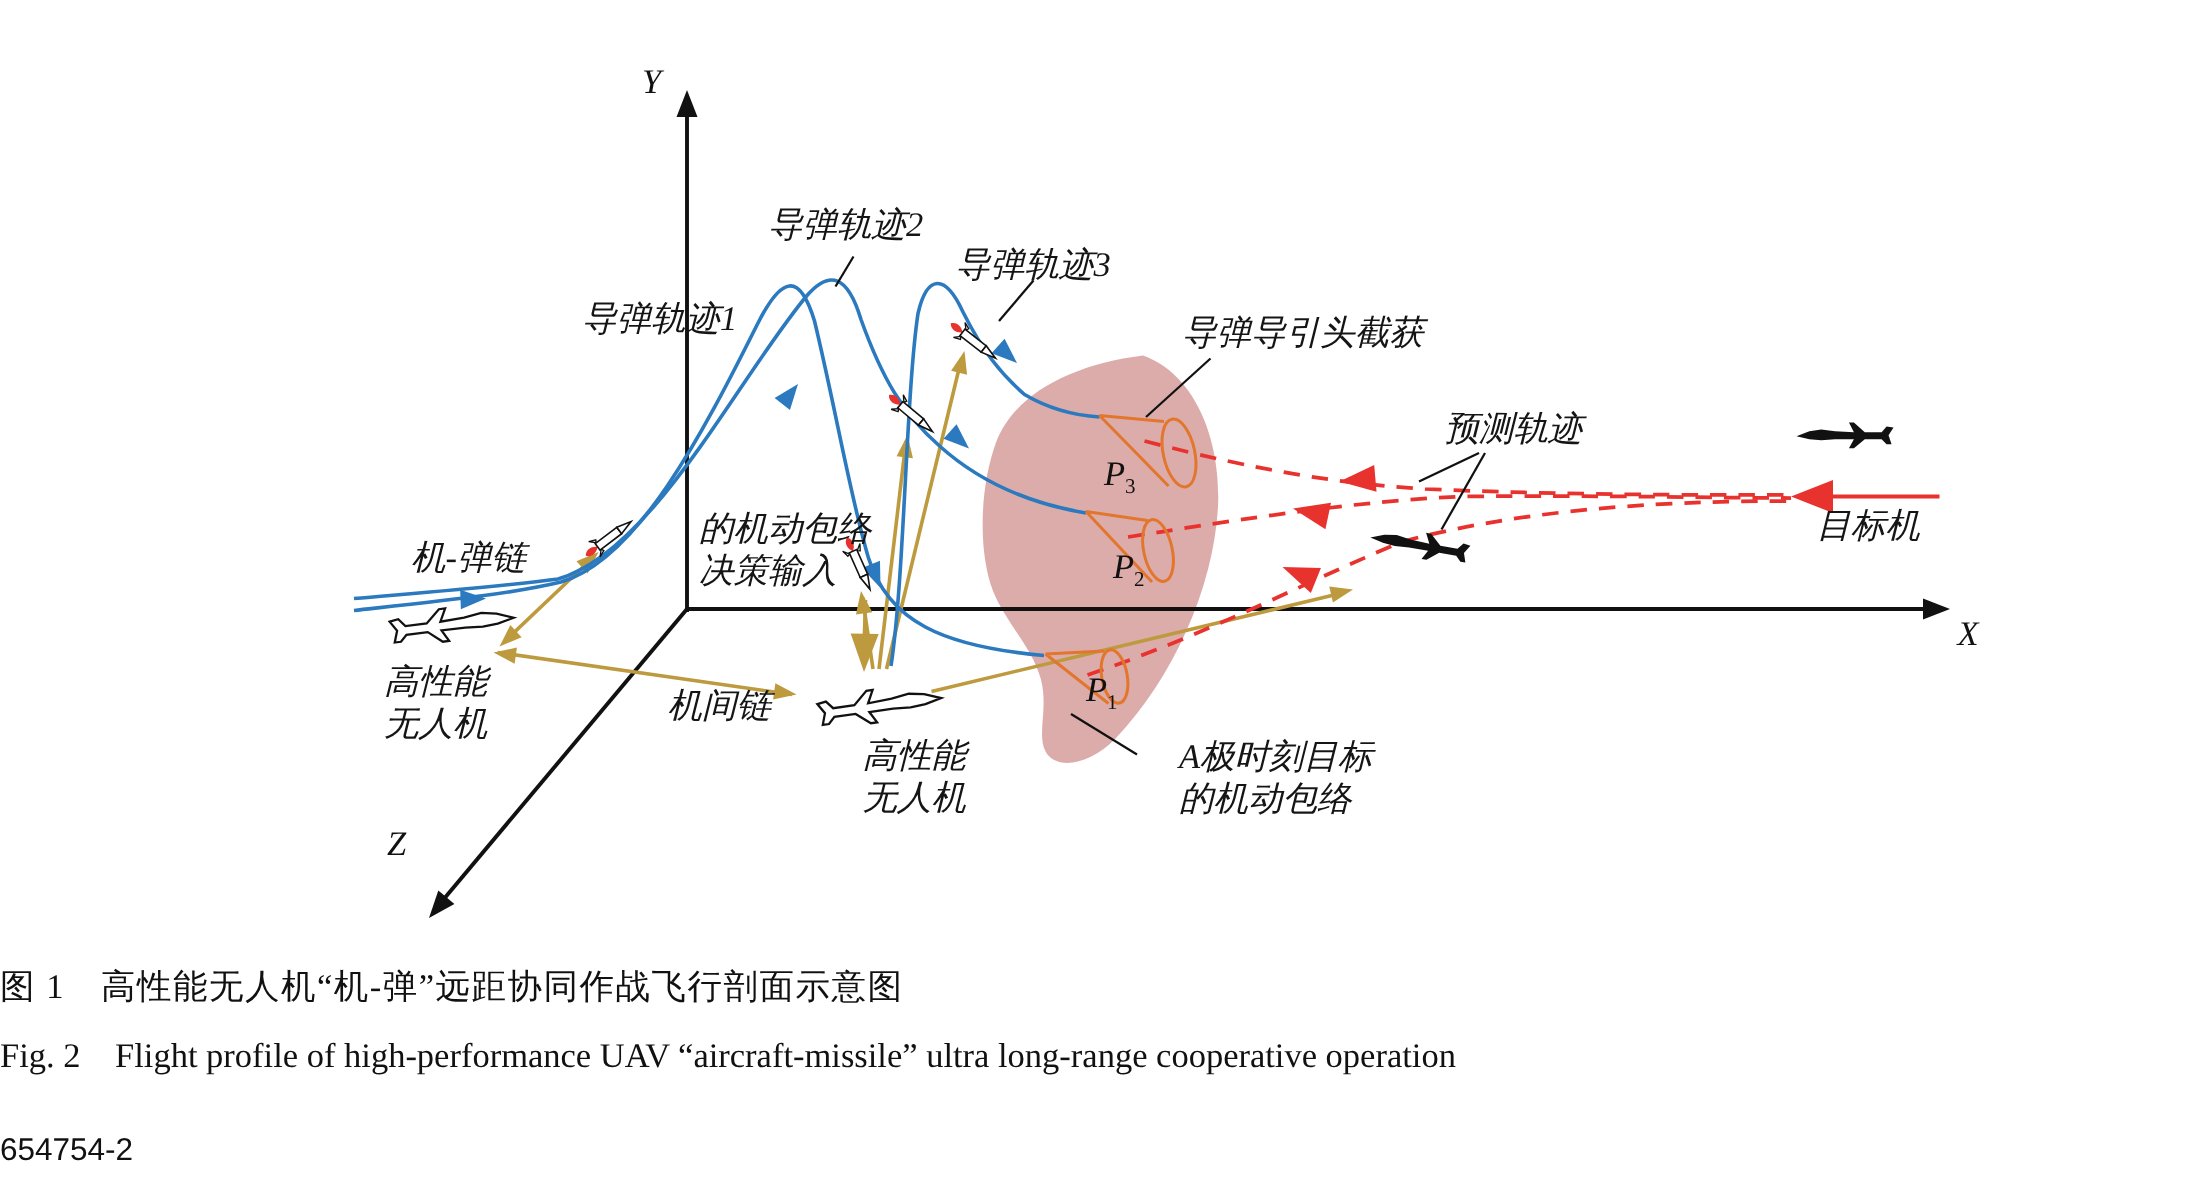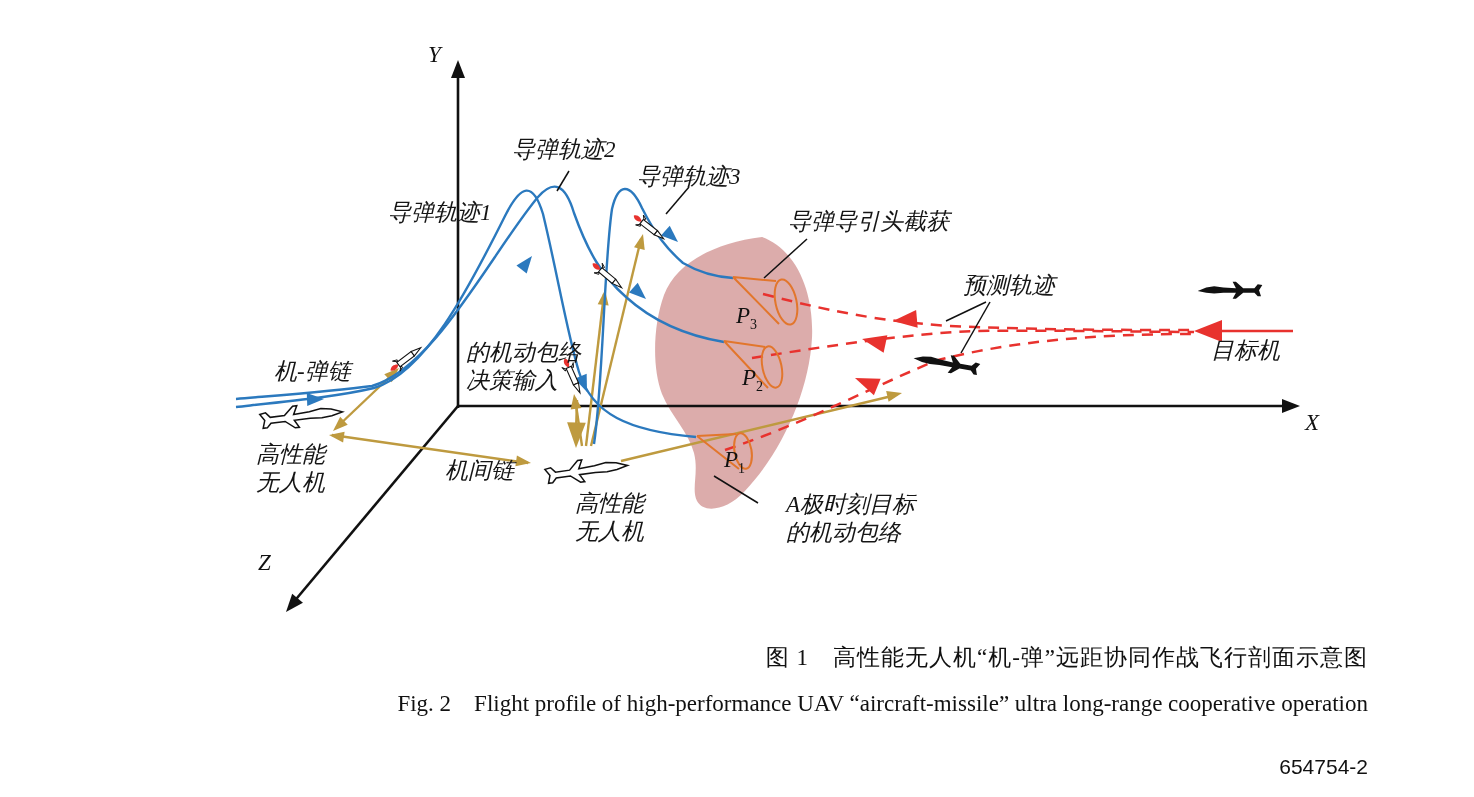--- a/index.html
+++ b/index.html
@@ -3,21 +3,21 @@
 <meta charset="utf-8">
 <style>
   html,body{margin:0;padding:0;background:#fff;}
   .page{position:relative;width:1474px;height:797px;background:#ffffff;overflow:hidden;
         font-family:"Liberation Serif","DejaVu Serif",serif;color:#111;}
   svg{position:absolute;left:0;top:0;}
   .lbl{position:absolute;font-size:23px;line-height:1.22;white-space:pre-line;color:#151515;font-style:italic;}
   .axis{position:absolute;font-style:italic;font-size:23px;color:#111;}
   .plabel{position:absolute;font-style:italic;font-size:23px;color:#111;}
   .plabel sub{font-size:14px;font-style:normal;}
-  .cap{position:absolute;left:0;width:1368px;text-align:right;}
+  .cap{position:absolute;left:0;width:1368px;text-align:left;}
   .cap-zh{top:642px;font-size:23px;letter-spacing:1px;}
   .cap-en{top:688px;font-size:23px;}
   .cap-code{top:755px;font-size:21px;font-family:"Liberation Sans","DejaVu Sans",sans-serif;}
 </style>
 </head>
 <body>
 
 <div class="page">
 
   <svg width="1474" height="640" viewBox="0 0 1474 640">

